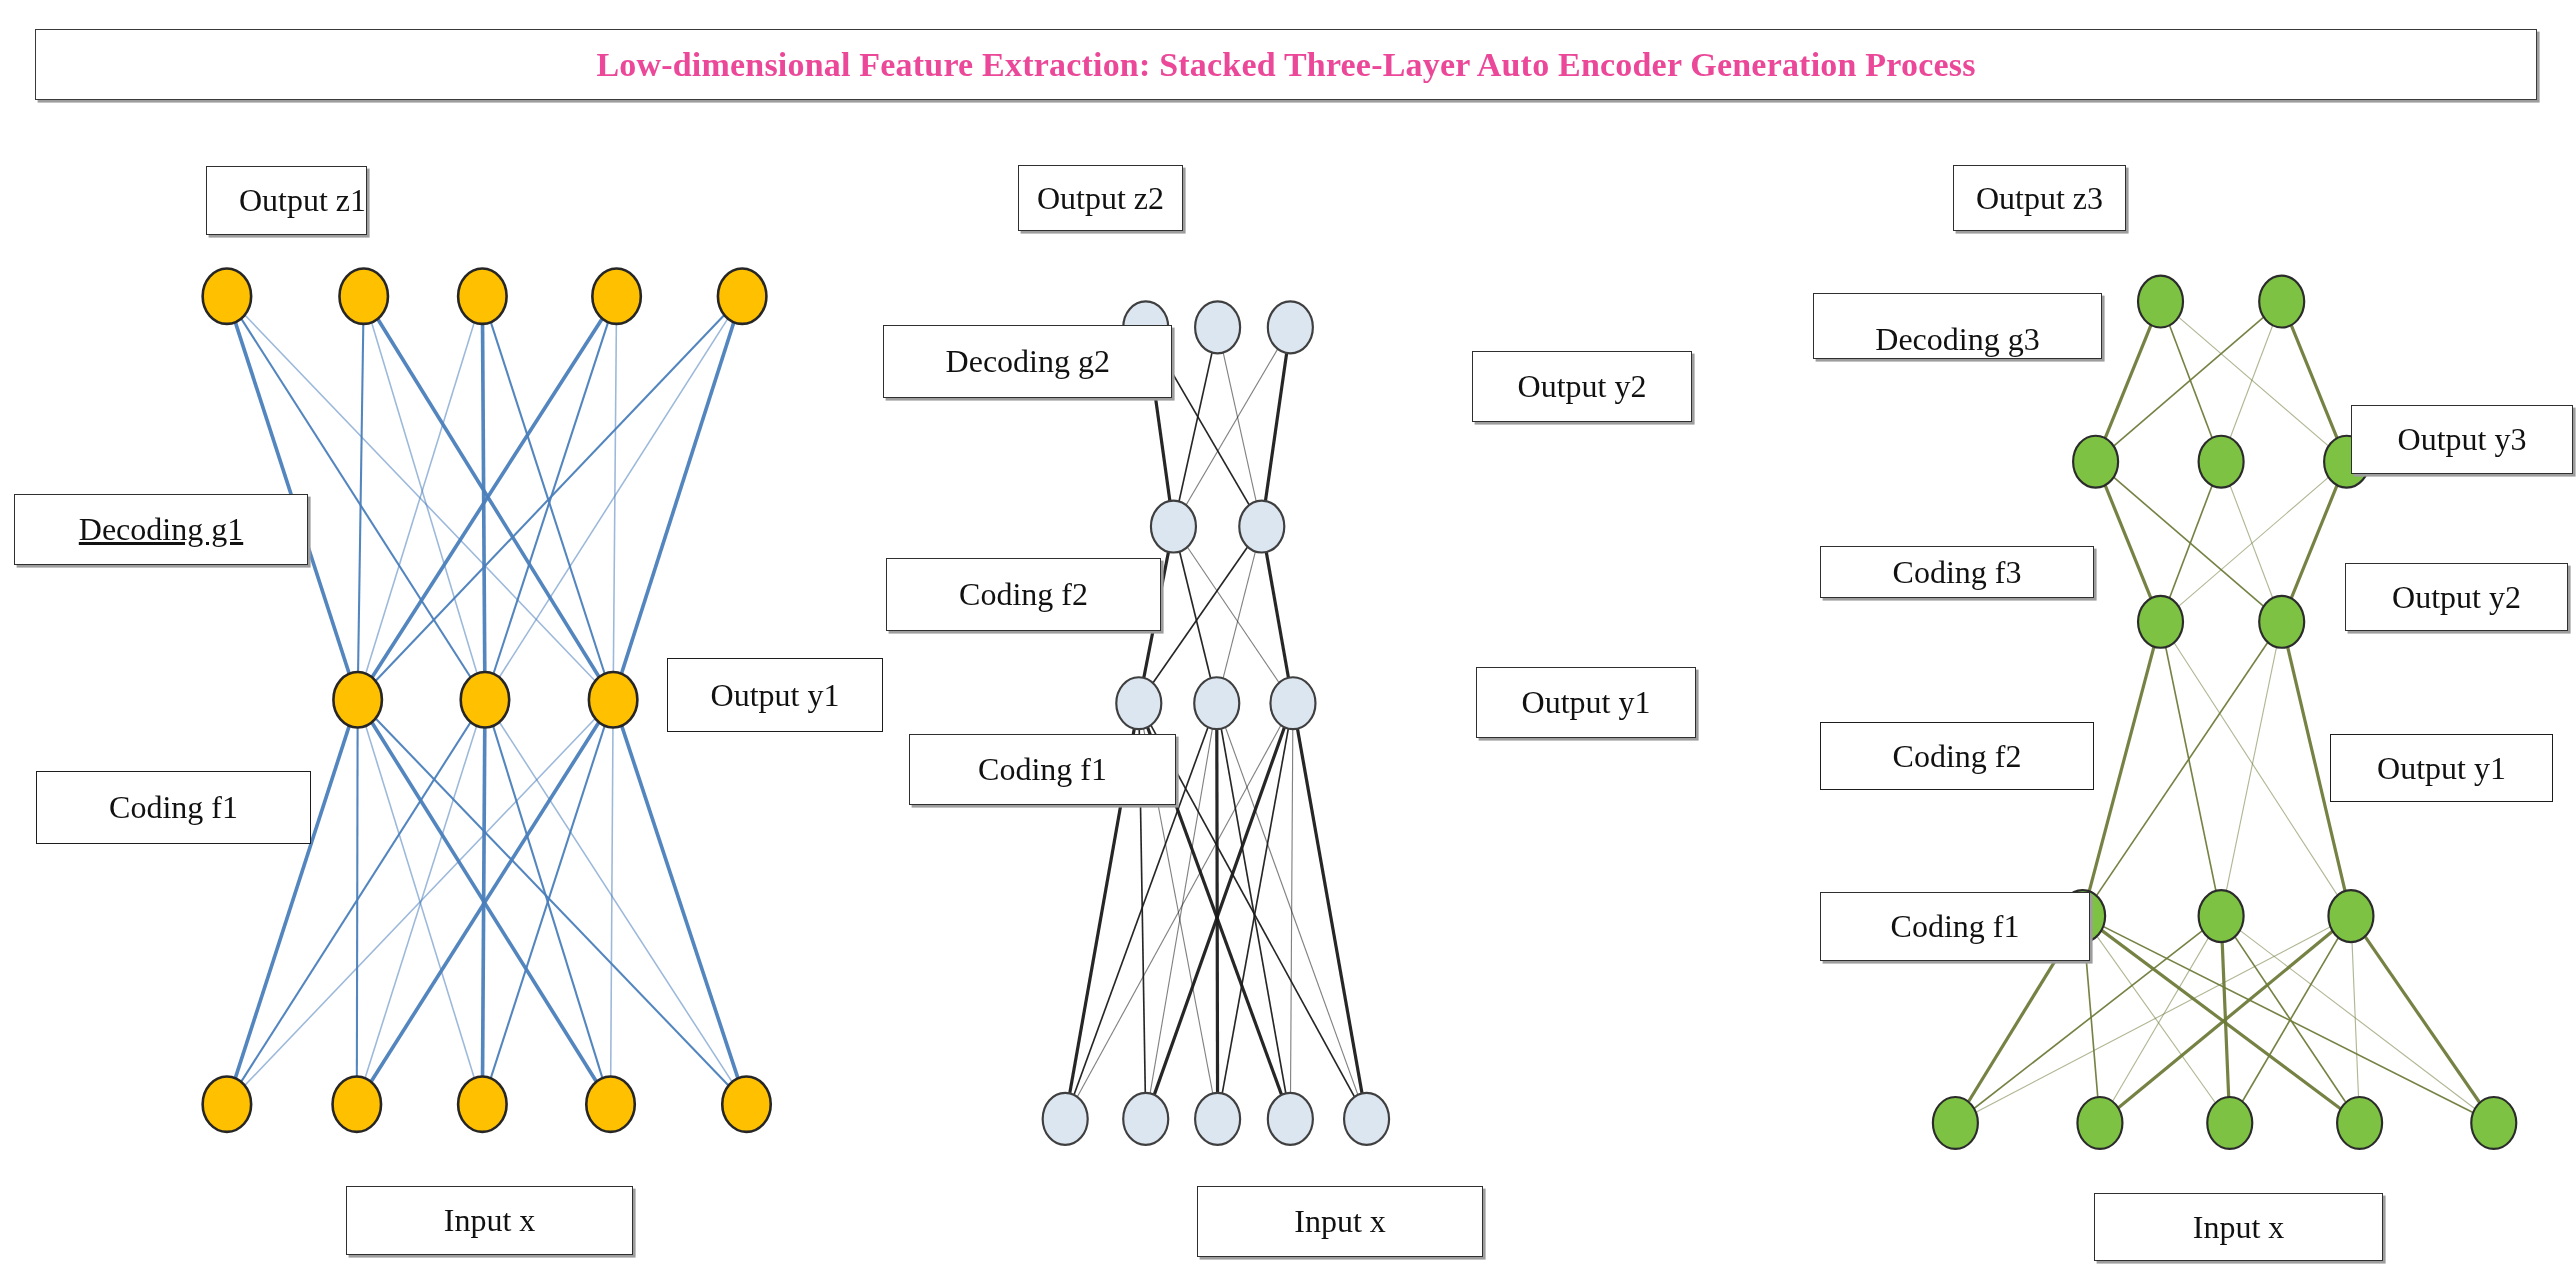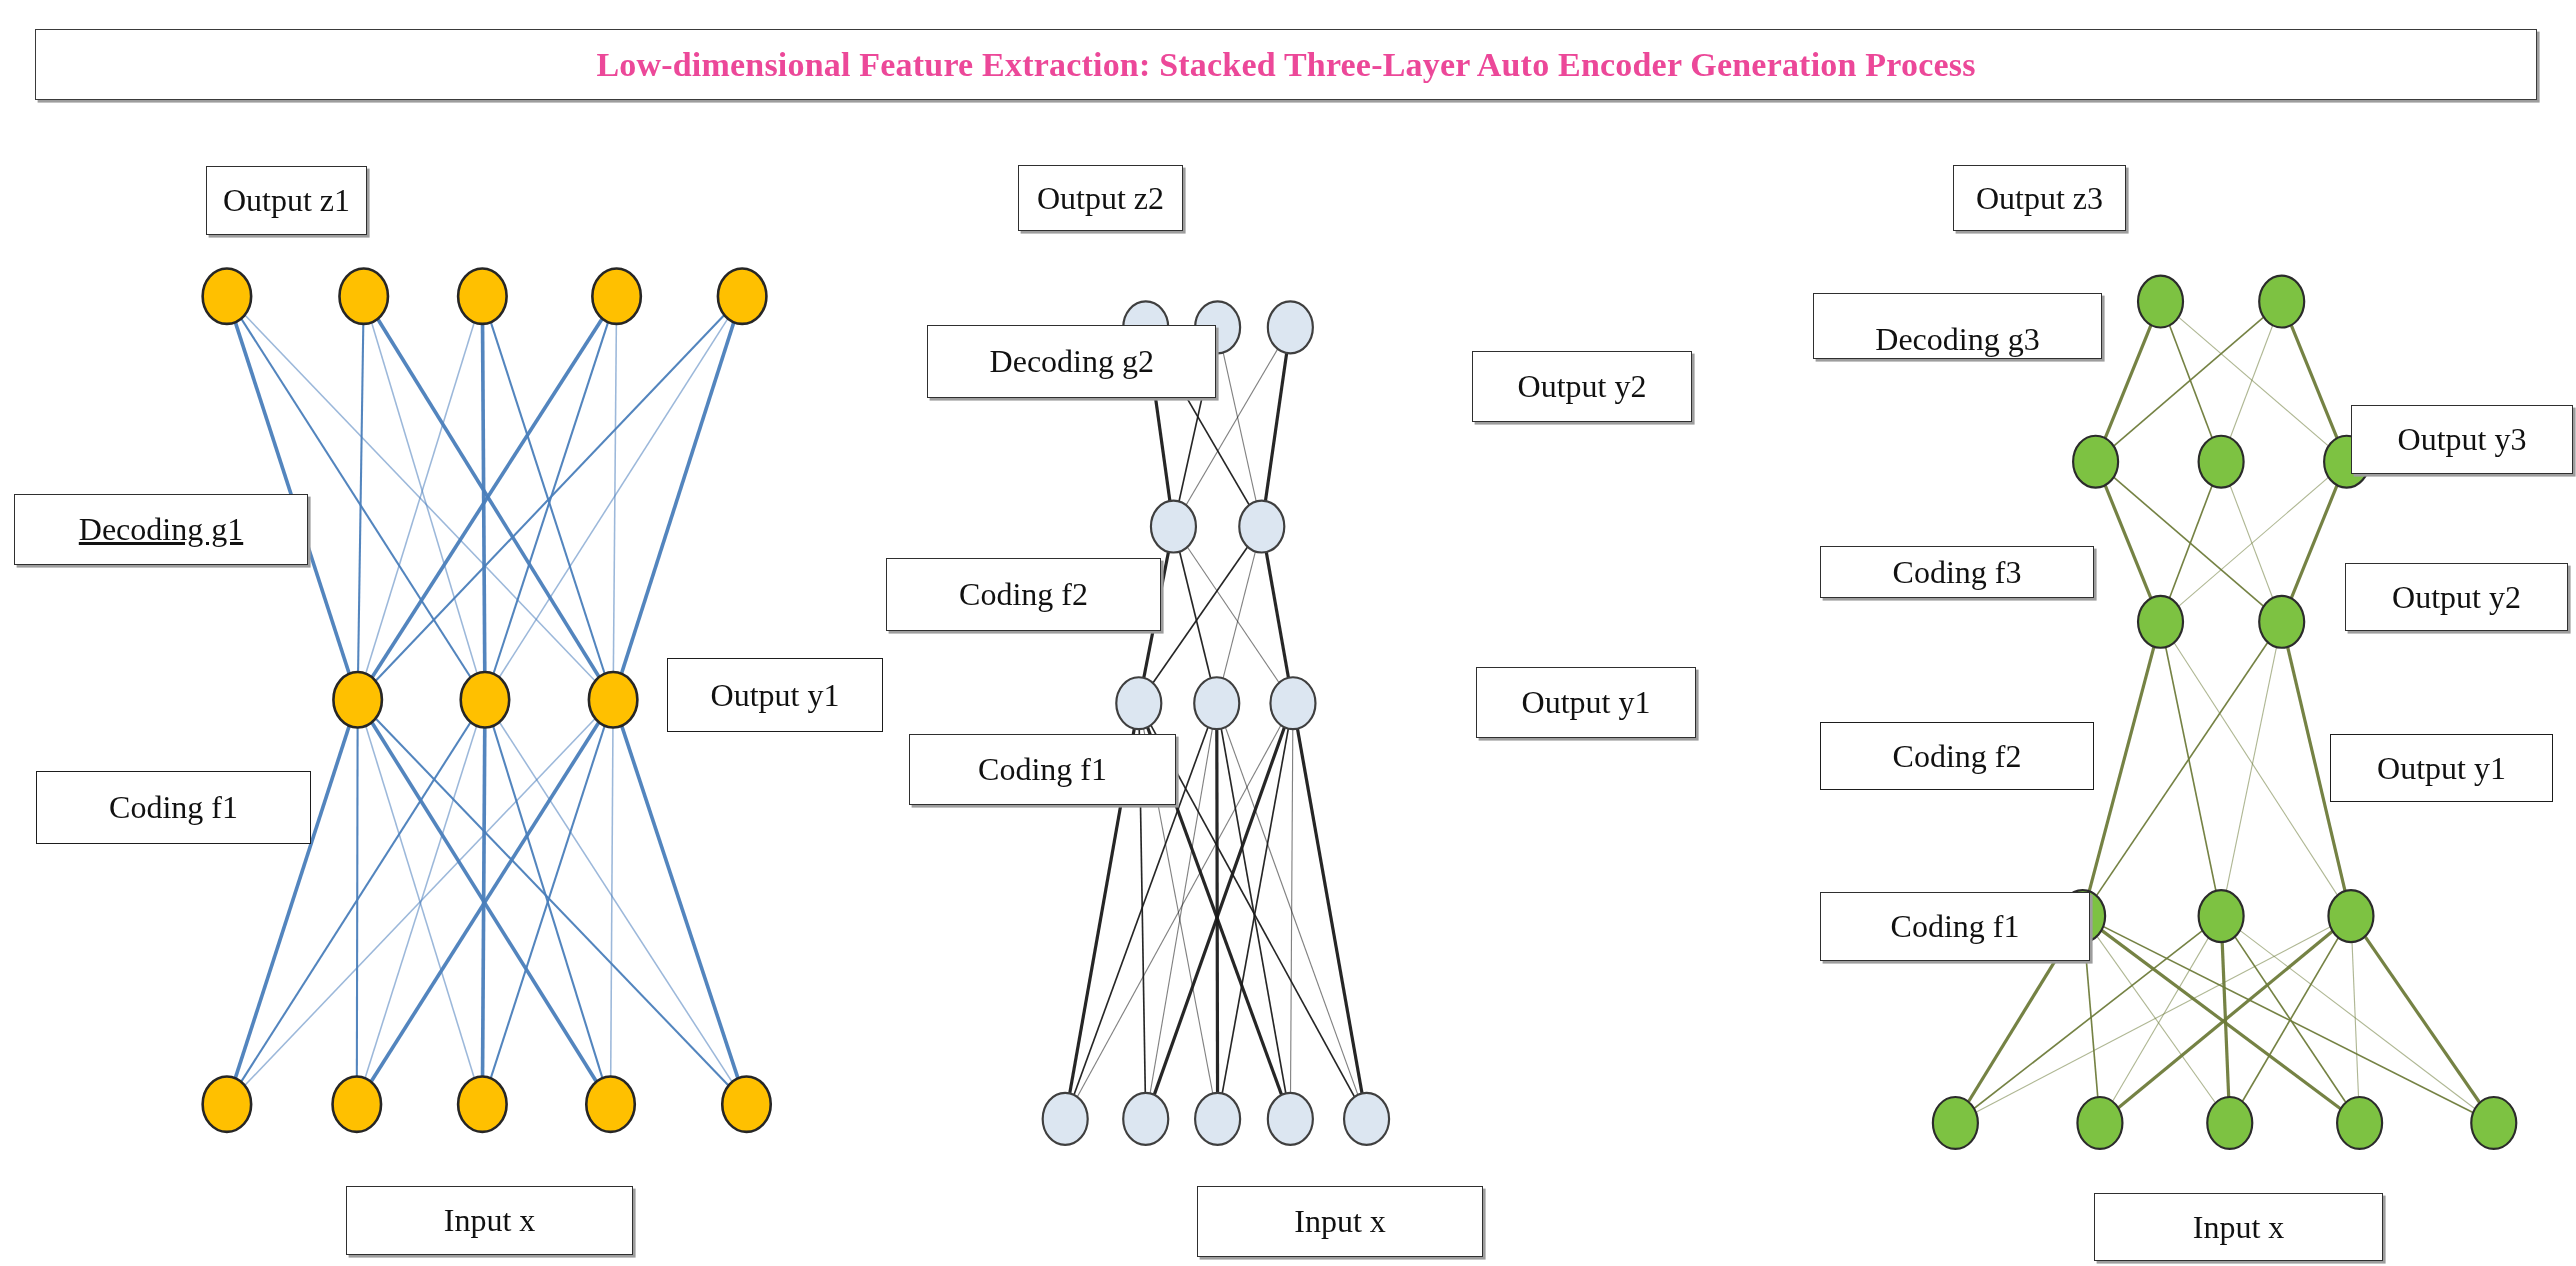--- a/index.html
+++ b/index.html
@@ -102,21 +102,21 @@
       <g>
         <ellipse cx="557" cy="1275" rx="28" ry="32" fill="#FFC000" stroke="#262626" stroke-width="3"></ellipse>
       </g>
       <g>
         <ellipse cx="705" cy="1275" rx="28" ry="32" fill="#FFC000" stroke="#262626" stroke-width="3"></ellipse>
       </g>
       <g>
         <ellipse cx="862" cy="1275" rx="28" ry="32" fill="#FFC000" stroke="#262626" stroke-width="3"></ellipse>
       </g>
     </svg>
-<div class="lbl" style="left: 206px; top: 166px; width: 161px; height: 69px;">
+<div class="lbl" style="left: 206px; top: 166px; width: 161px; height: 69px; justify-content: flex-end;">
       <span>Output z1</span>
     </div>
     <div class="lbl" style="left: 14px; top: 494px; width: 294px; height: 71px; text-decoration: underline;">
       <span>Decoding g1</span>
     </div>
     <div class="lbl plain" style="left: 667px; top: 658px; width: 216px; height: 74px;">
       <span>Output y1</span>
     </div>
     <div class="lbl plain" style="left: 36px; top: 771px; width: 275px; height: 73px;">
       <span>Coding f1</span>
@@ -191,21 +191,21 @@
       <g>
         <ellipse cx="490" cy="1292" rx="26" ry="30" fill="#DCE6F1" stroke="#3F3F3F" stroke-width="2.5"></ellipse>
       </g>
       <g>
         <ellipse cx="578" cy="1292" rx="26" ry="30" fill="#DCE6F1" stroke="#3F3F3F" stroke-width="2.5"></ellipse>
       </g>
     </svg>
 <div class="lbl" style="left: 152px; top: 165px; width: 165px; height: 66px;">
       <span>Output z2</span>
     </div>
-    <div class="lbl" style="left: 17.3px; top: 325px; width: 289px; height: 73px; margin-left: 44px;">
+    <div class="lbl" style="left: 17.3px; top: 325px; width: 289px; height: 73px;">
       <span>Decoding g2</span>
     </div>
     <div class="lbl" style="left: 606px; top: 351px; width: 220px; height: 71px;">
       <span>Output y2</span>
     </div>
     <div class="lbl" style="left: 20px; top: 558px; width: 275px; height: 73px;">
       <span>Coding f2</span>
     </div>
     <div class="lbl" style="left: 610px; top: 667px; width: 220px; height: 71px;">
       <span>Output y1</span>

